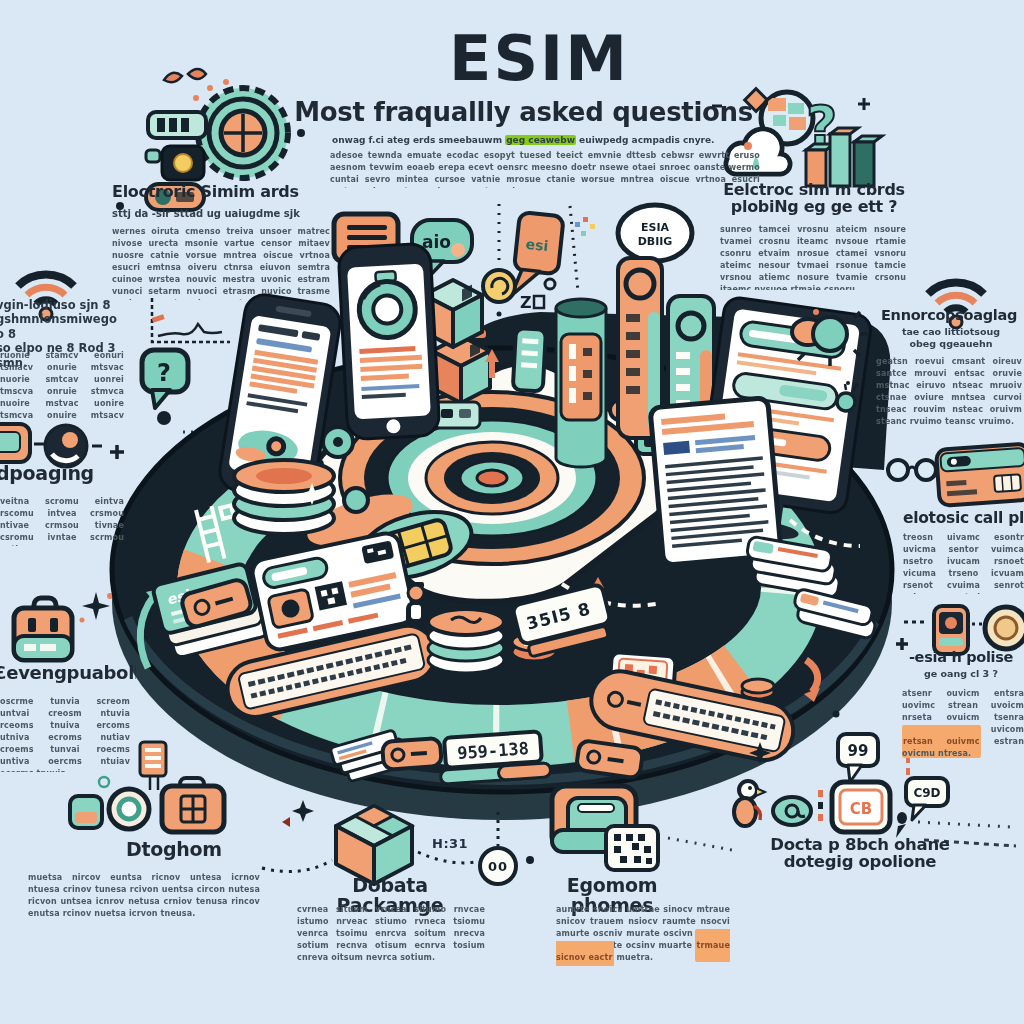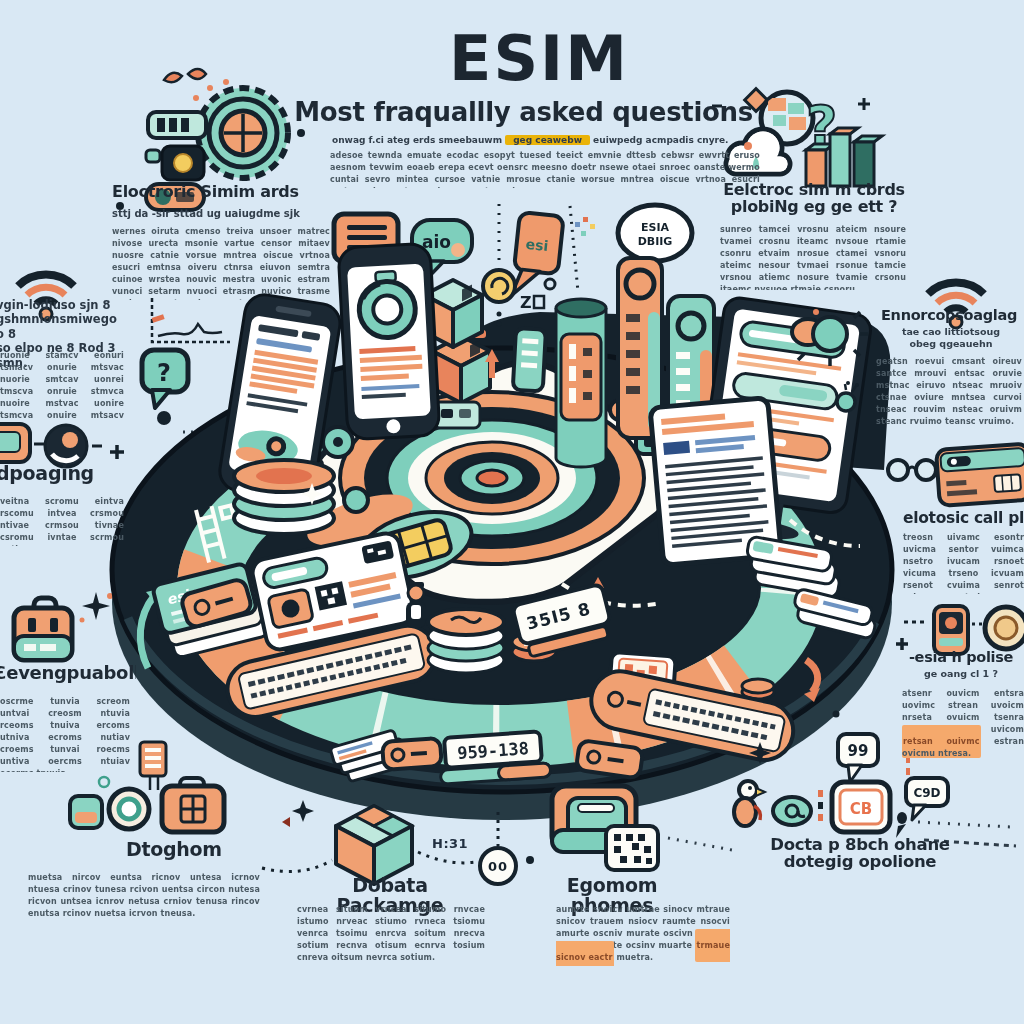--- a/index.html
+++ b/index.html
@@ -6,21 +6,21 @@
   #canvas{position:relative;width:1024px;height:1024px;background:#d9e8f4;overflow:hidden;
           font-family:"DejaVu Sans",sans-serif;color:#1f2a35}
   .abs{position:absolute}
   .hd{font-weight:800;color:#1f2a35;letter-spacing:-.3px;line-height:1.05}
   .gib{font-size:8px;line-height:1.5;letter-spacing:.15px;color:#4b5a64;text-align:justify;
        filter:blur(.25px);font-weight:600;overflow:hidden}
   .gib-bold{font-size:9.5px;font-weight:800;color:#323f4c;filter:blur(.2px);line-height:1.3;overflow:hidden}
   .hd3{font-size:11.5px;font-weight:800;color:#2b3845;filter:blur(.15px);line-height:1.25}
   .ctr{text-align:center}
   .hl-orange{background:#f5a96c;color:#8a4a28;border-radius:2px;padding:12px 1px}
-  .hl-teal{background:#eab308;border-radius:2px;padding:0 8px}
+  .hl-teal{background:#84cc16;border-radius:2px;padding:0 1px}
   svg text{font-family:"DejaVu Sans",sans-serif}
 </style>
 </head>
 <body>
 
 <div id="canvas">
 
 <svg class="abs" style="left:0;top:0" width="1024" height="1024" viewBox="0 0 1024 1024">
   <defs>
     <clipPath id="globeClip">
@@ -694,21 +694,21 @@
 <div class="abs gib-bold ctr" style="left:878px;top:326px;width:146px;font-size:9.5px">
   <span style="display:block">tae cao littiotsoug</span>
   <span style="display:block">obeg qgeauehn</span>
 </div>
 <div class="abs gib" style="left:876px;top:356px;width:146px;height:86px">geatsn roevui cmsant oireuv santce mrouvi entsac oruvie mstnac eiruvo ntseac mruoiv ctsnae oviure mntsea curvoi tnseac rouvim nsteac oruivm steanc rvuimo teansc vruimo.</div>
 
 <div class="abs hd" style="left:903px;top:510px;width:121px;font-size:15.5px;overflow:hidden;white-space:nowrap">elotosic call pl</div>
 <div class="abs gib" style="left:903px;top:532px;width:121px;height:62px">treosn uivamc esontr uvicma sentor vuimca nsetro ivucam rsnoet vicuma trseno icvuam rsenot cvuima senrot cviamu enrsot viacmu.</div>
 
 <div class="abs hd ctr" style="left:898px;top:650px;width:126px;font-size:14.5px">-esia h polise</div>
-<div class="abs gib-bold ctr" style="left:898px;top:668px;width:126px;font-size:9.5px">ge oang cl 1 ?</div>
+<div class="abs gib-bold ctr" style="left:898px;top:668px;width:126px;font-size:9.5px">ge oang cl 3 ?</div>
 <div class="abs gib" style="left:902px;top:688px;width:122px;height:84px">
   <span>atsenr ouvicm entsra uovimc strean uvoicm nrseta ovuicm tsenra vuoicm senrta uvicom </span><span class="hl-orange">retsan ouivmc</span><span> estran ovicmu ntresa.</span>
 </div>
 
 <div class="abs hd3" style="left:-4px;top:298px;width:132px">
   <span style="display:block">vgin-lodiuso sjn 8</span>
   <span style="display:block">gshmnlonsmiwego o 8</span>
   <span style="display:block">so elpo ne 8 Rod 3 smn.</span>
 </div>
 <div class="abs gib" style="left:0;top:350px;width:124px;height:70px">ruonie stamcv eonuri tsmacv onurie mtsvac nuorie smtcav uonrei tmscva onruie stmvca nuoire mstvac uonire tsmcva onuire mtsacv nuorei.</div>

